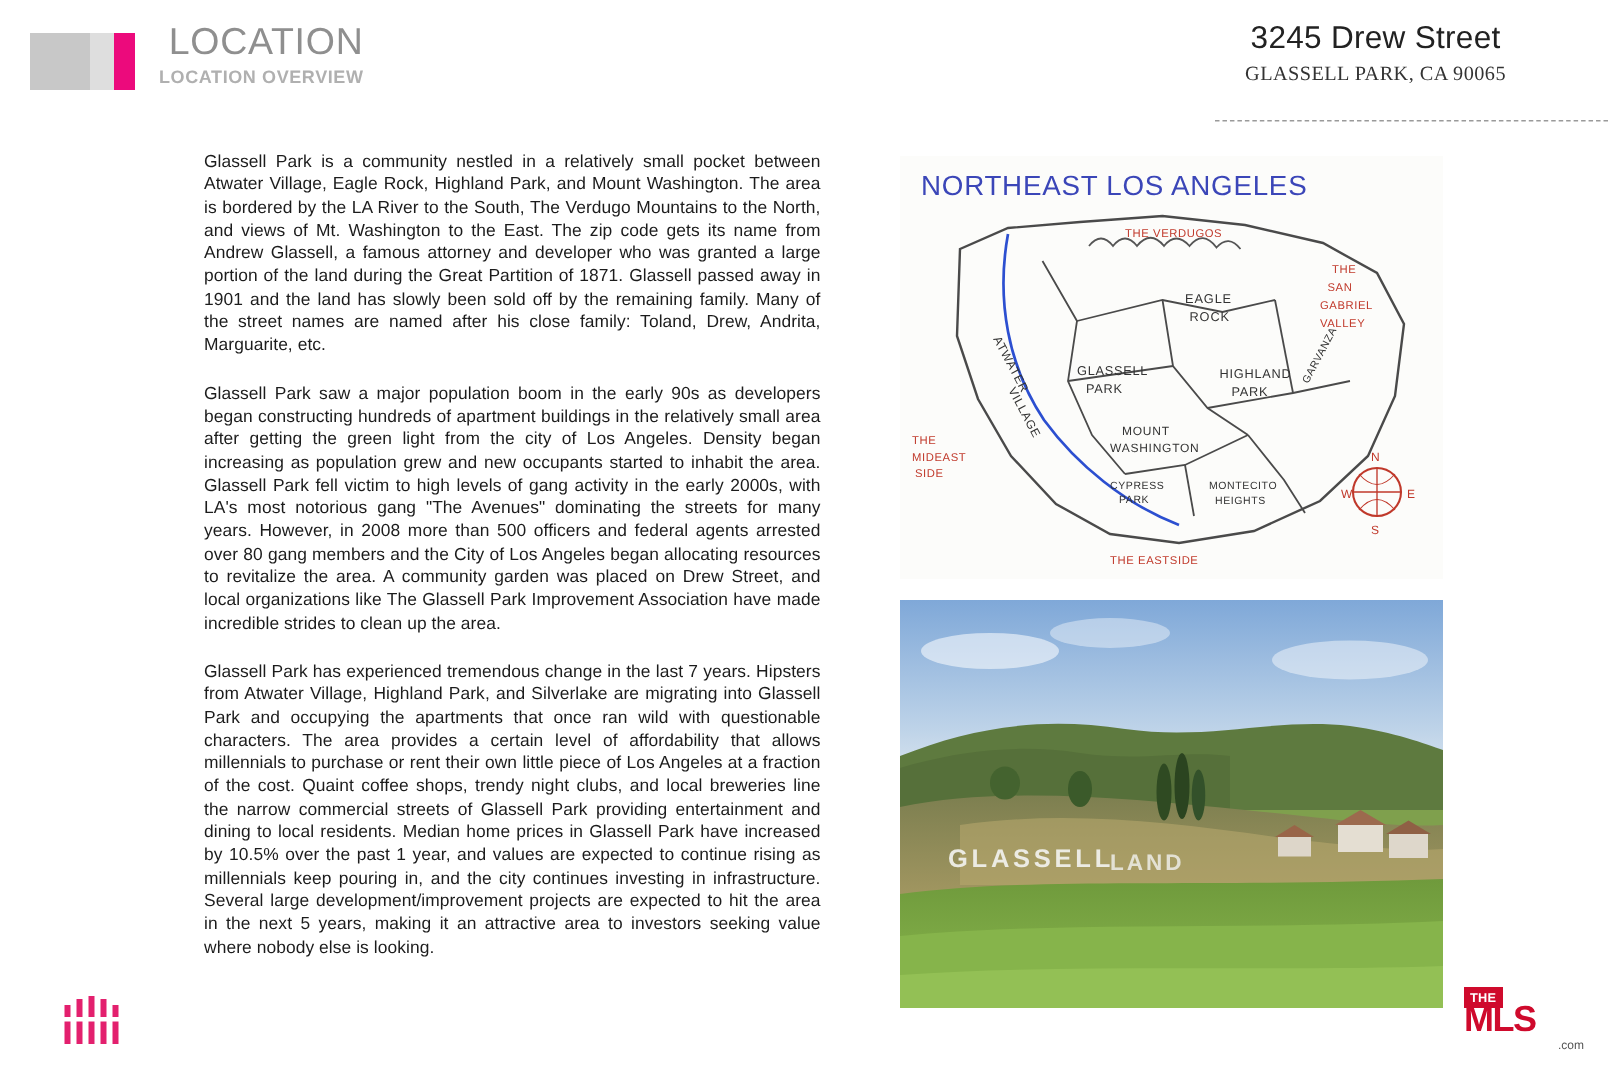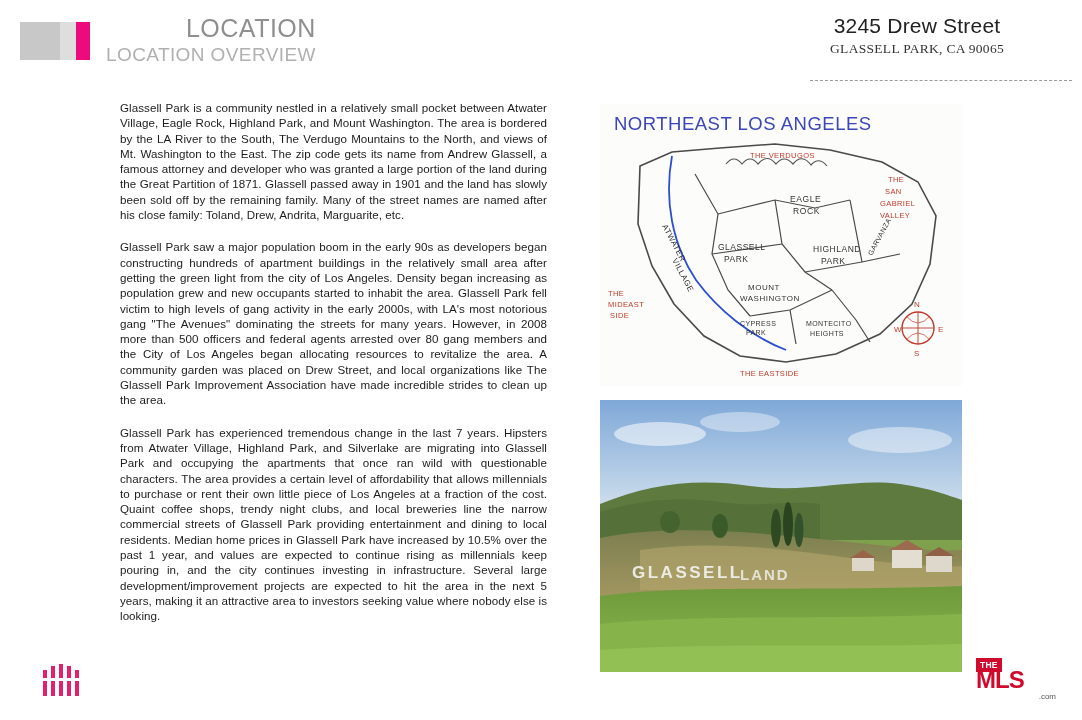--- a/index.html
+++ b/index.html
@@ -39,24 +39,24 @@
     line-height: 1;
   }
   .header-title {
     font-size: 25px;
     letter-spacing: 0.5px;
     color: #8f8f8f;
     font-weight: 400;
     text-align: right;
   }
   .header-sub {
-    font-size: 19px;
+    font-size: 12px;
     letter-spacing: 0.4px;
     color: #b0b0b0;
-    font-weight: 400;
+    font-weight: 700;
     margin-top: 4px;
   }
 
   .header-address {
     position: absolute;
     right: 78px;
     top: 14px;
     text-align: center;
     color: #2b2b2b;
   }
@@ -96,21 +96,21 @@
     font-weight: bold;
     color: #1a1a1a;
     letter-spacing: 0.6px;
     margin-bottom: 14px;
   }
   .para {
     font-size: 11.6px;
     line-height: 15.3px;
     color: #1c1c1c;
     text-align: justify;
-    margin: 0 0 17px 0;
+    margin: 0 0 17px 16px;
     letter-spacing: 0.05px;
   }
   .para:last-child { margin-bottom: 0; }
 
   
   .map-box {
     position: absolute;
     left: 600px;
     top: 104px;
     width: 362px;

